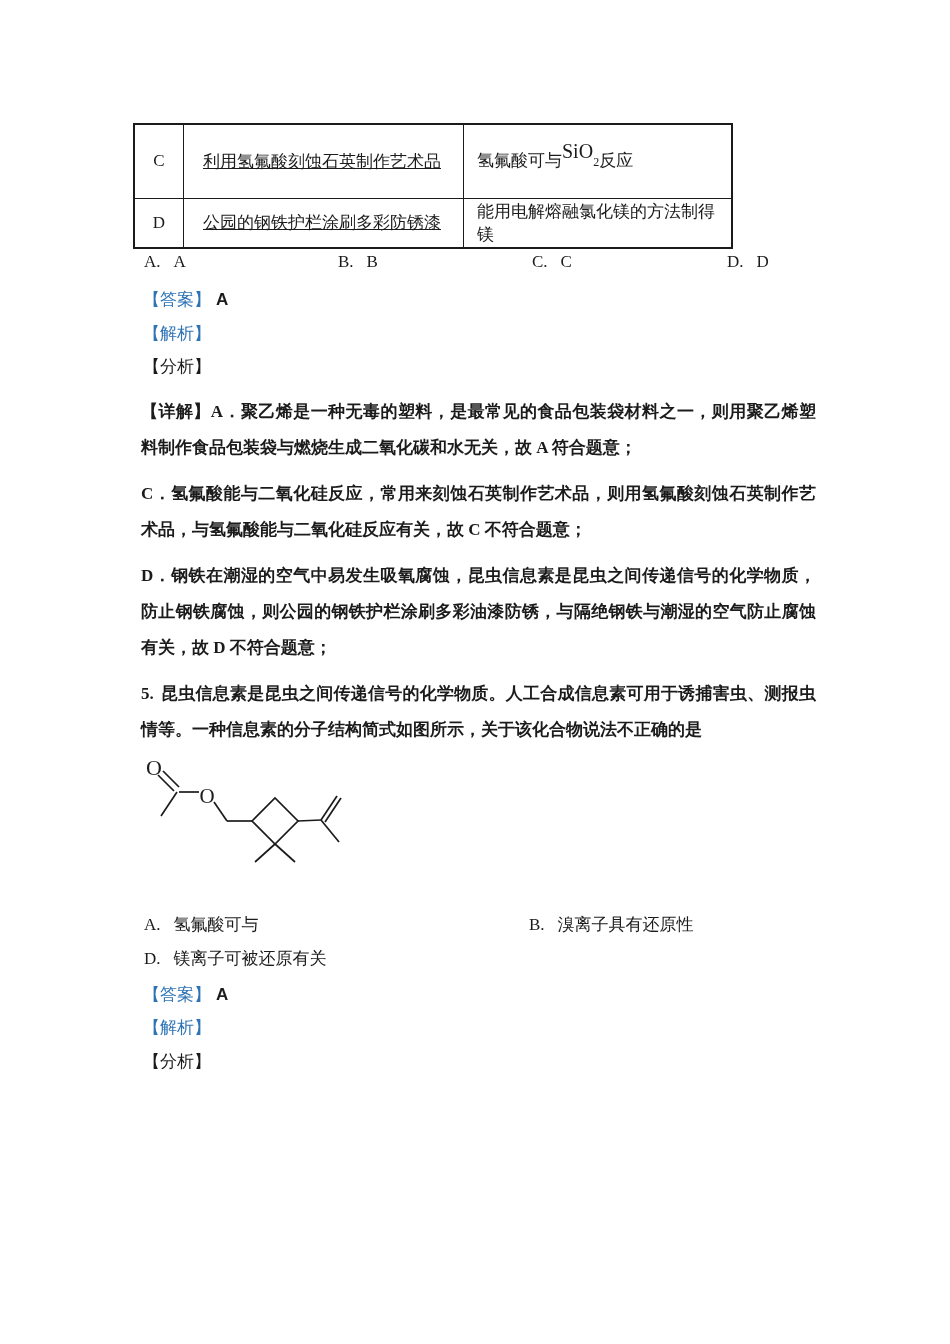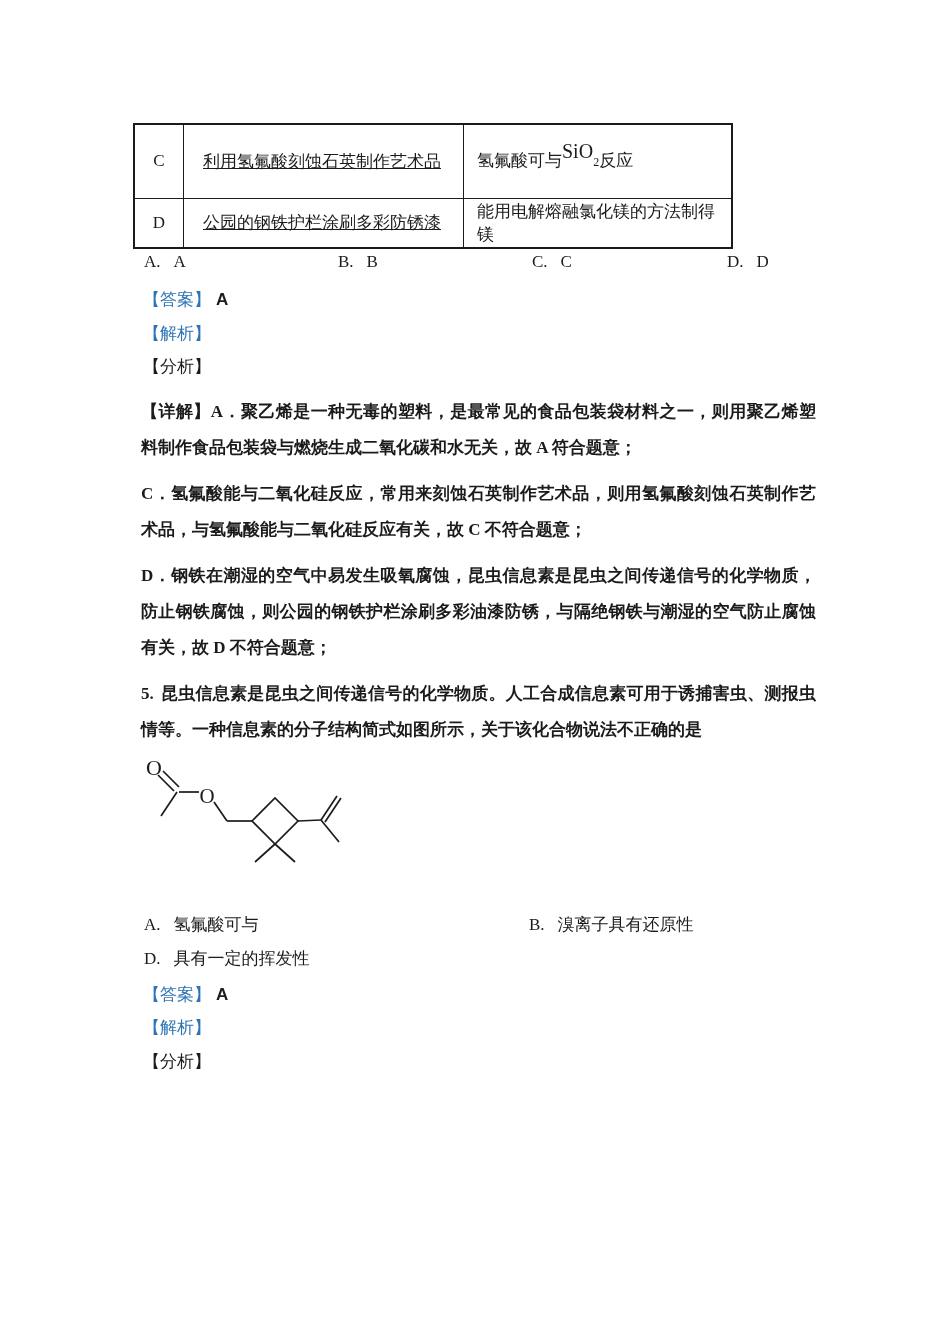--- a/index.html
+++ b/index.html
@@ -113,21 +113,21 @@
         <line x1="188" y1="62" x2="206" y2="84"></line>
       </g>
       <text x="21" y="17" text-anchor="middle" font-size="22">O</text>
       <text x="74" y="45" text-anchor="middle" font-size="21">O</text>
     </svg>
   </div>
 
   <div class="opts5">
     <span><span class="optkey">A.</span><span>氢氟酸可与</span></span>
     <span><span class="optkey">B.</span><span>溴离子具有还原性</span></span>
-    <span><span class="optkey">D.</span><span>具有一定的挥发性</span></span>
+    <span><span class="optkey">D.</span><span>镁离子可被还原有关</span></span>
   </div>
 
   <div class="ans-block" style="margin-top:2px;">
     <div class="ans-line"><span class="blue">【答案】</span><span class="ans-val">A</span></div>
     <div class="ans-line"><span class="blue">【解析】</span></div>
     <div class="ans-line"><span>【分析】</span></div>
   </div>
 
 </div>
 

